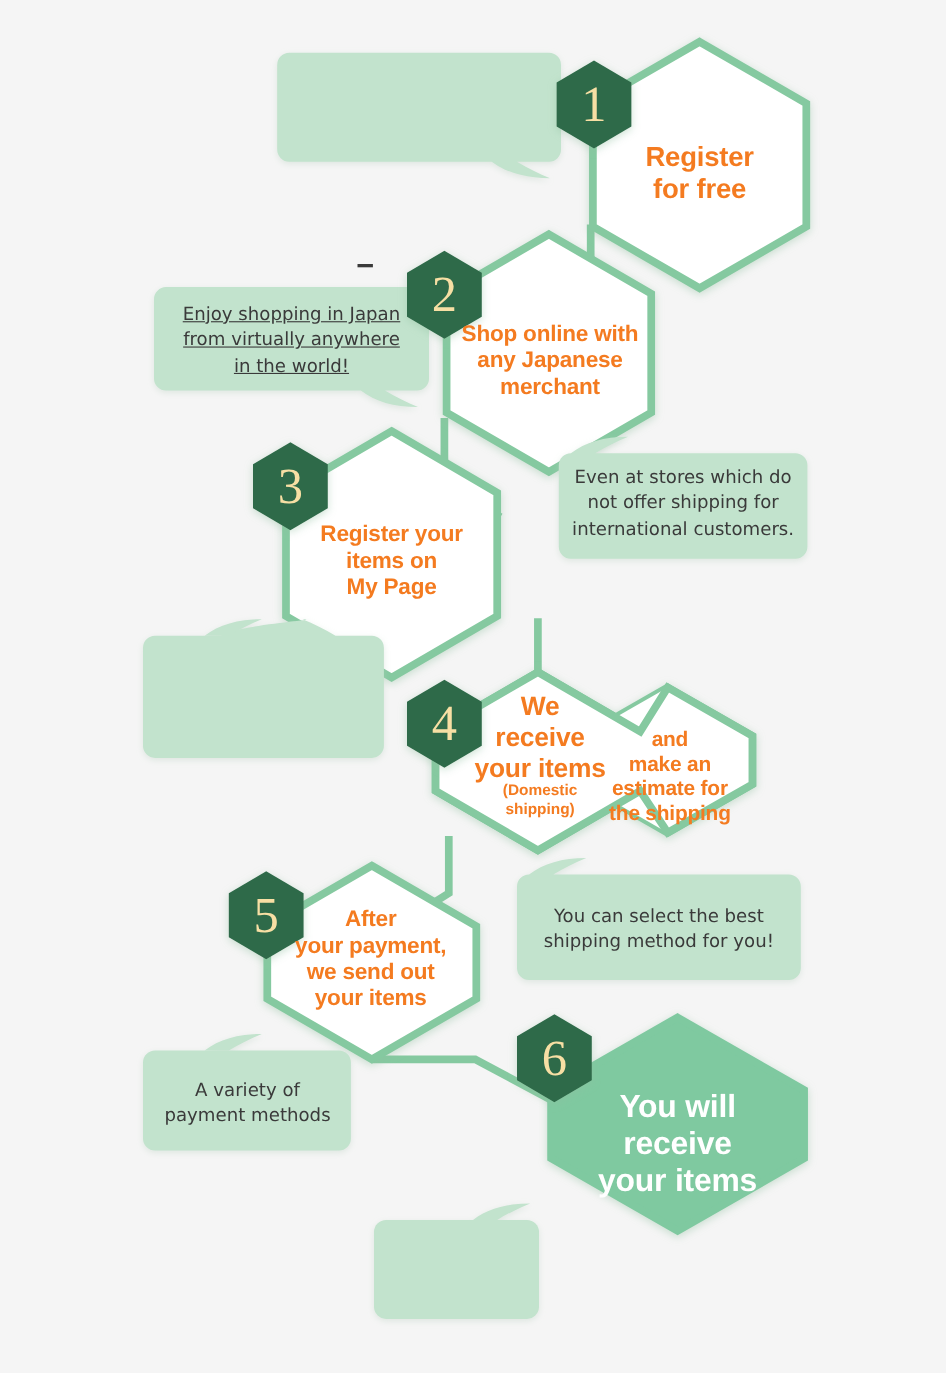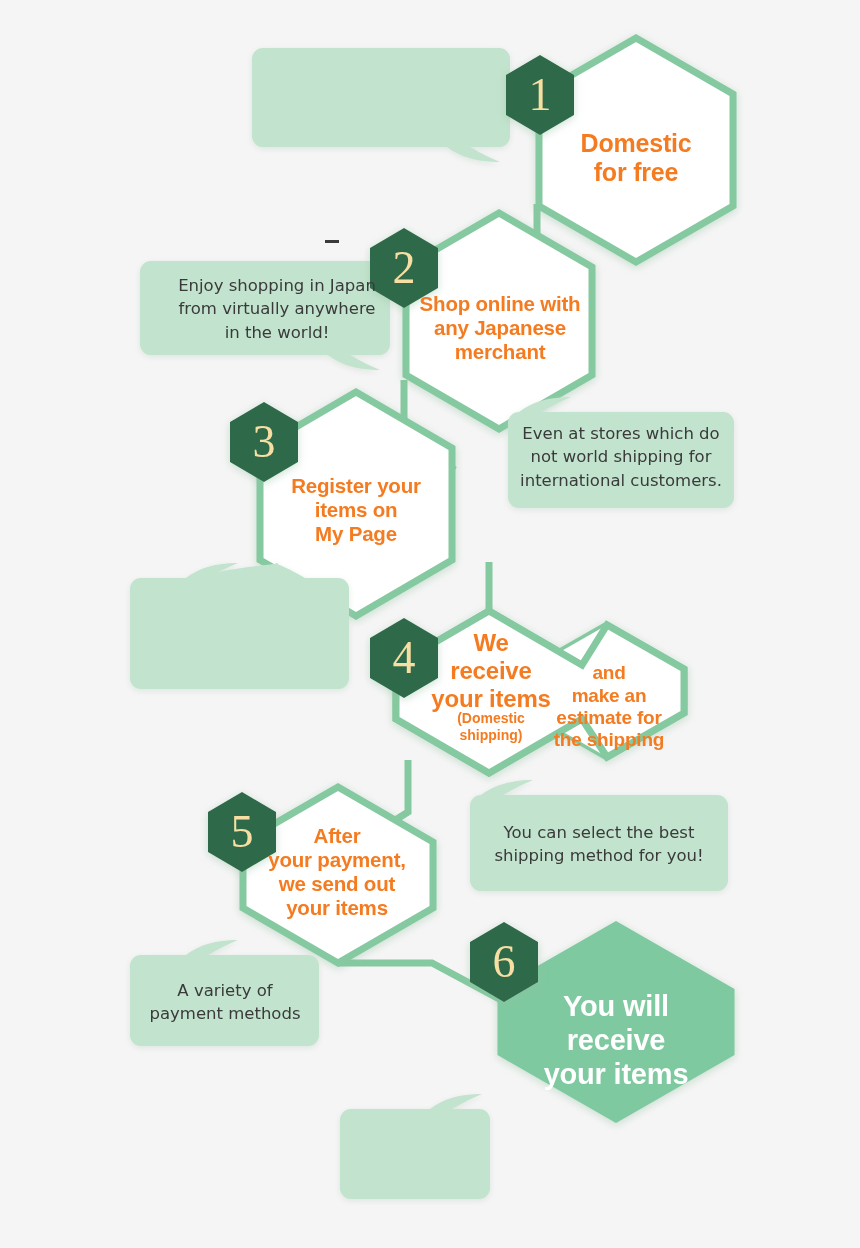--- a/index.html
+++ b/index.html
@@ -147,21 +147,21 @@
     </g>
   </svg>
 
   <div class="badge-num" style="left:506px;top:68px;width:68px;height:54px;font-size:46px;">1</div>
   <div class="badge-num" style="left:370px;top:241px;width:68px;height:54px;font-size:46px;">2</div>
   <div class="badge-num" style="left:230px;top:415px;width:68px;height:54px;font-size:46px;">3</div>
   <div class="badge-num" style="left:370px;top:631px;width:68px;height:54px;font-size:46px;">4</div>
   <div class="badge-num" style="left:208px;top:805px;width:68px;height:54px;font-size:46px;">5</div>
   <div class="badge-num" style="left:470px;top:935px;width:68px;height:54px;font-size:46px;">6</div>
 
-  <div class="txt hex-title" style="left:551px;top:122px;width:170px;height:72px;font-size:25px;">Domestic
+  <div class="txt hex-title" style="left:551px;top:122px;width:170px;height:72px;font-size:25px;">Register
 for free</div>
 
   <div class="txt hex-title" style="left:411px;top:287px;width:178px;height:82px;font-size:20.5px;">Shop online with
 any Japanese
 merchant</div>
 
   <div class="txt hex-title" style="left:268px;top:468px;width:176px;height:84px;font-size:20.5px;">Register your
 items on
 My Page</div>
 
@@ -179,26 +179,26 @@
   <div class="txt hex-title" style="left:252px;top:818px;width:170px;height:108px;font-size:20.5px;">After
 your payment,
 we send out
 your items</div>
 
   <div class="txt hex-title final" style="left:516px;top:985px;width:200px;height:110px;font-size:29px;">You will
 receive
 your items</div>
 
 
-  <div class="txt bubble-text" style="left:162px;top:272px;width:230px;height:74px;">Enjoy shopping in Japan
+  <div class="txt bubble-text" style="left:150px;top:272px;width:230px;height:74px;text-decoration:underline;">Enjoy shopping in Japan
 from virtually anywhere
 in the world!</div>
 
   <div class="txt bubble-text" style="left:516px;top:420px;width:210px;height:74px;">Even at stores which do
-not world shipping for
+not offer shipping for
 international customers.</div>
 
 
   <div class="txt bubble-text" style="left:480px;top:808px;width:238px;height:72px;">You can select the best
 shipping method for you!</div>
 
   <div class="txt bubble-text" style="left:140px;top:968px;width:170px;height:68px;">A variety of
 payment methods</div>
 
 

